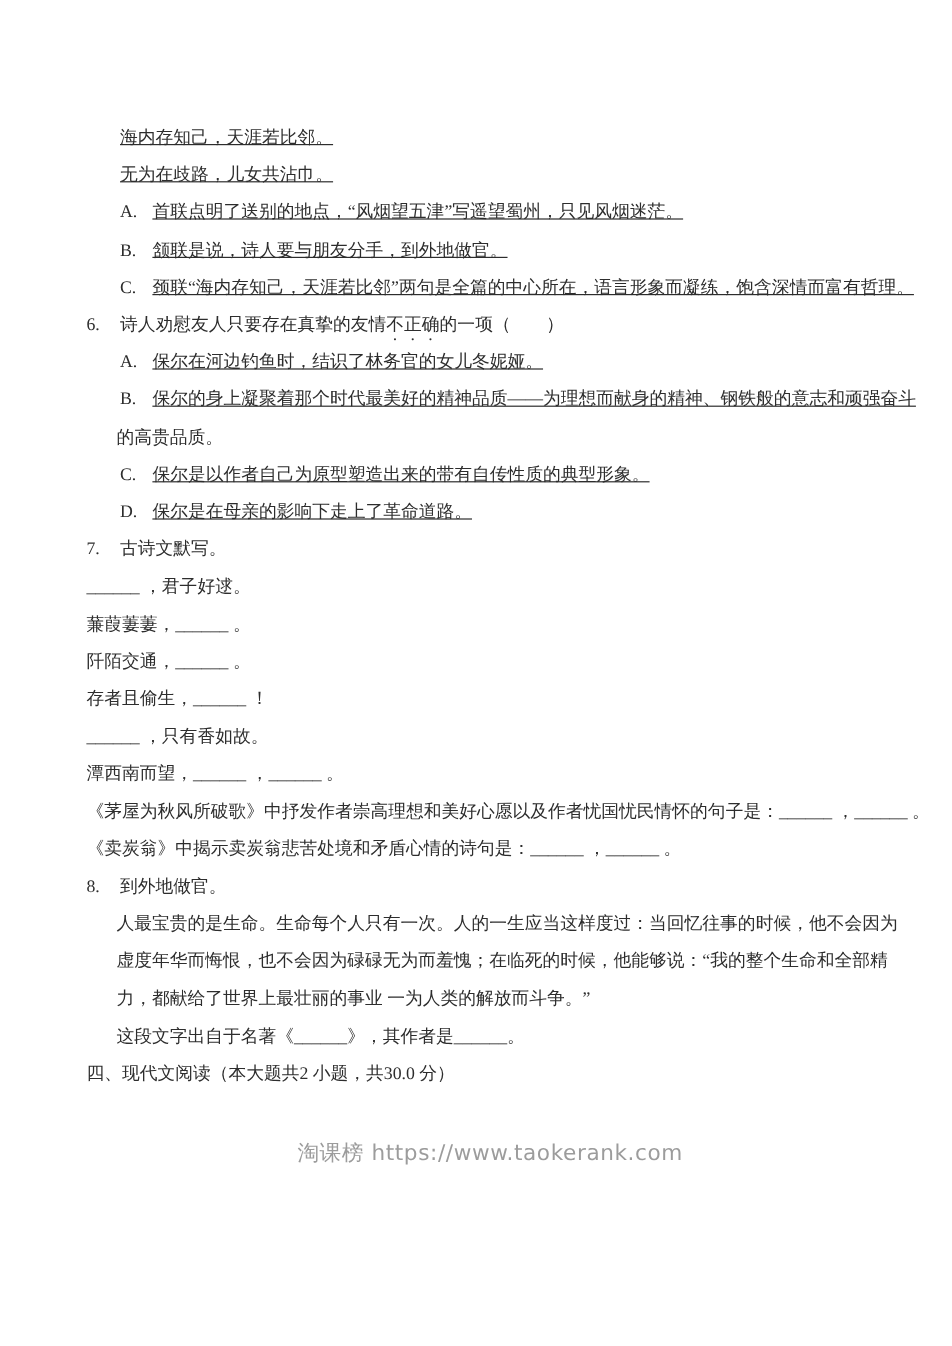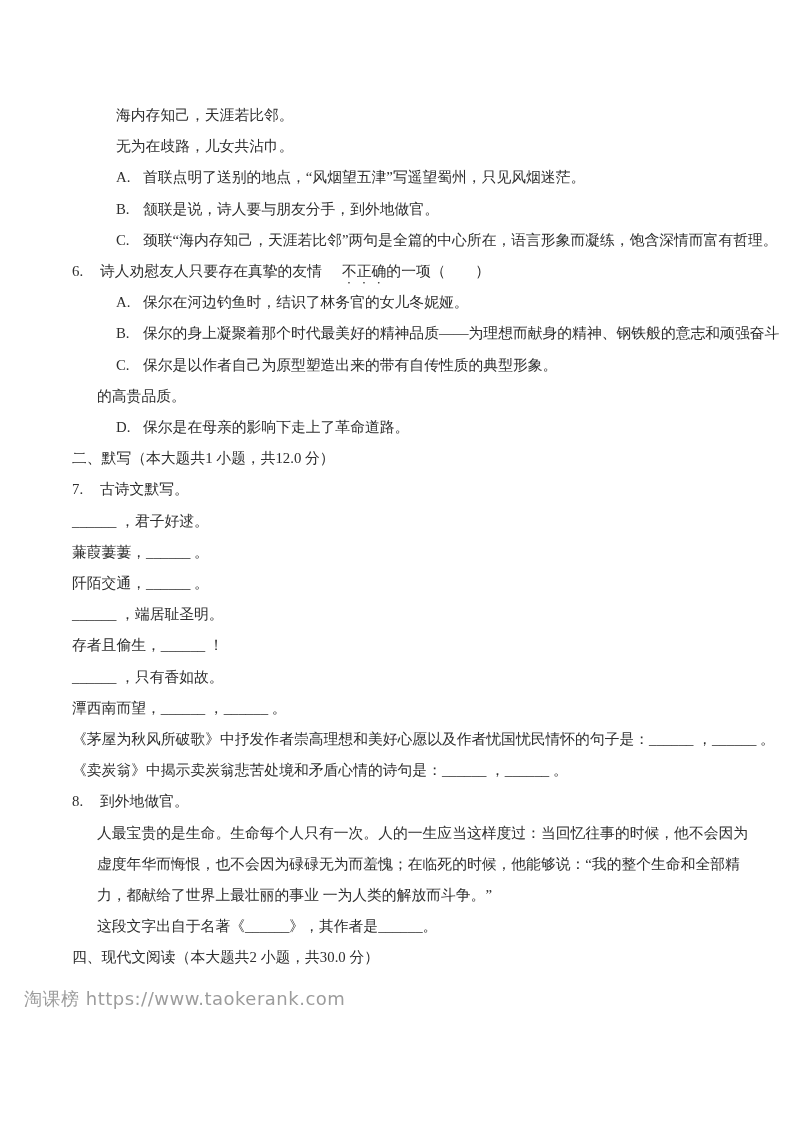--- a/index.html
+++ b/index.html
@@ -15,39 +15,39 @@
     color: #2d2d2d;
   }
   .content {
     padding: 100px 26px 0 72px;
   }
   .line {
     font-size: 14.8px;
     line-height: 31.2px;
     white-space: nowrap;
   }
-  .indent { margin-left: 44px; }
+  .indent { margin-left: 28px; text-decoration: underline; }
   .indent-sm { margin-left: 25px; }
   .opt-label {
     display: inline-block;
     min-width: 27px;
   }
   .q-num {
     display: inline-block;
     min-width: 28px;
   }
   .emph {
     -webkit-text-emphasis: filled dot;
     -webkit-text-emphasis-position: under right;
     text-emphasis: filled dot;
     text-emphasis-position: under right;
-    margin-left: 20px;
   }
   .watermark {
-    margin-top: 13px;
+    margin-top: 38px;
+    text-align: center;
     font-family: "DejaVu Sans", "Liberation Sans", sans-serif;
     font-size: 18px;
     color: #9c9c9c;
     letter-spacing: 0.5px;
     padding-left: 24px;
   }
 </style>
 </head>
 <body>
 
@@ -68,37 +68,35 @@
 
   <div class="line">
     <span class="q-num">6.</span><span>诗人劝慰友人只要存在真挚的友情</span><span class="emph">不正确</span><span>的一项（　　）</span>
   </div>
   <div class="line indent">
     <span class="opt-label">A.</span><span>保尔在河边钓鱼时，结识了林务官的女儿冬妮娅。</span>
   </div>
   <div class="line indent">
     <span class="opt-label">B.</span><span>保尔的身上凝聚着那个时代最美好的精神品质——为理想而献身的精神、钢铁般的意志和顽强奋斗</span>
   </div>
+  <div class="line indent-sm">的高贵品质。</div>
   <div class="line indent">
     <span class="opt-label">C.</span><span>保尔是以作者自己为原型塑造出来的带有自传性质的典型形象。</span>
   </div>
-  <div class="line indent-sm">的高贵品质。</div>
   <div class="line indent">
     <span class="opt-label">D.</span><span>保尔是在母亲的影响下走上了革命道路。</span>
   </div>
 
-  <div class="line">二、默写（本大题共1 小题，共12.0 分）</div>
 
   <div class="line">
     <span class="q-num">7.</span><span>古诗文默写。</span>
   </div>
   <div class="line">______ ，君子好逑。</div>
   <div class="line">蒹葭萋萋，______ 。</div>
   <div class="line">阡陌交通，______ 。</div>
-  <div class="line">______ ，端居耻圣明。</div>
   <div class="line">存者且偷生，______ ！</div>
   <div class="line">______ ，只有香如故。</div>
   <div class="line">潭西南而望，______ ，______ 。</div>
   <div class="line">《茅屋为秋风所破歌》中抒发作者崇高理想和美好心愿以及作者忧国忧民情怀的句子是：______ ，______ 。</div>
   <div class="line">《卖炭翁》中揭示卖炭翁悲苦处境和矛盾心情的诗句是：______ ，______ 。</div>
 
 
   <div class="line">
     <span class="q-num">8.</span><span>到外地做官。</span>
   </div>

